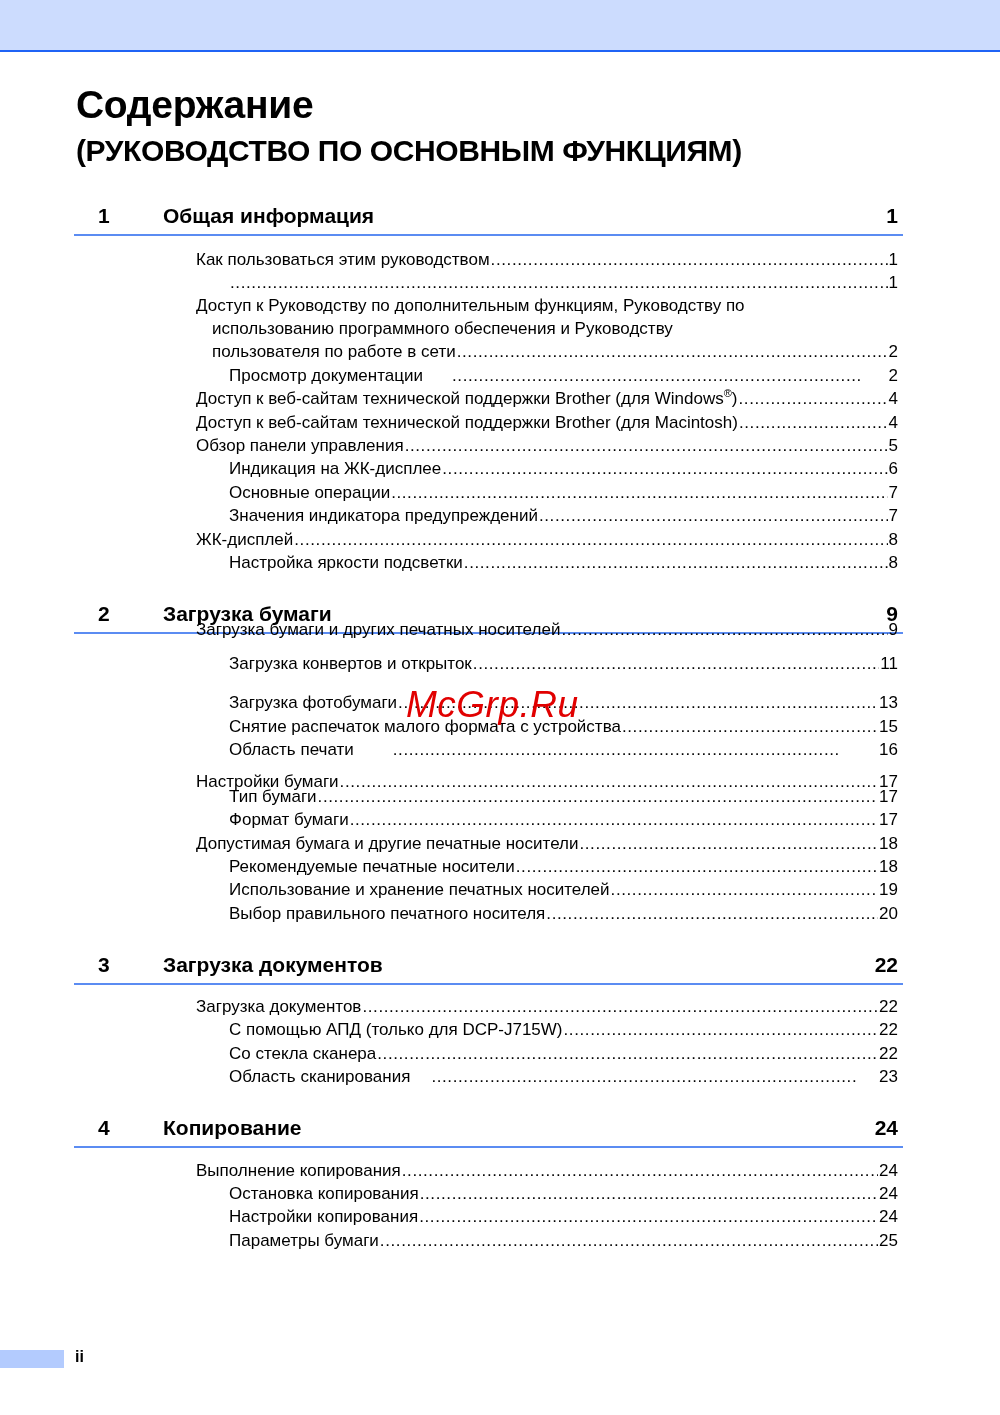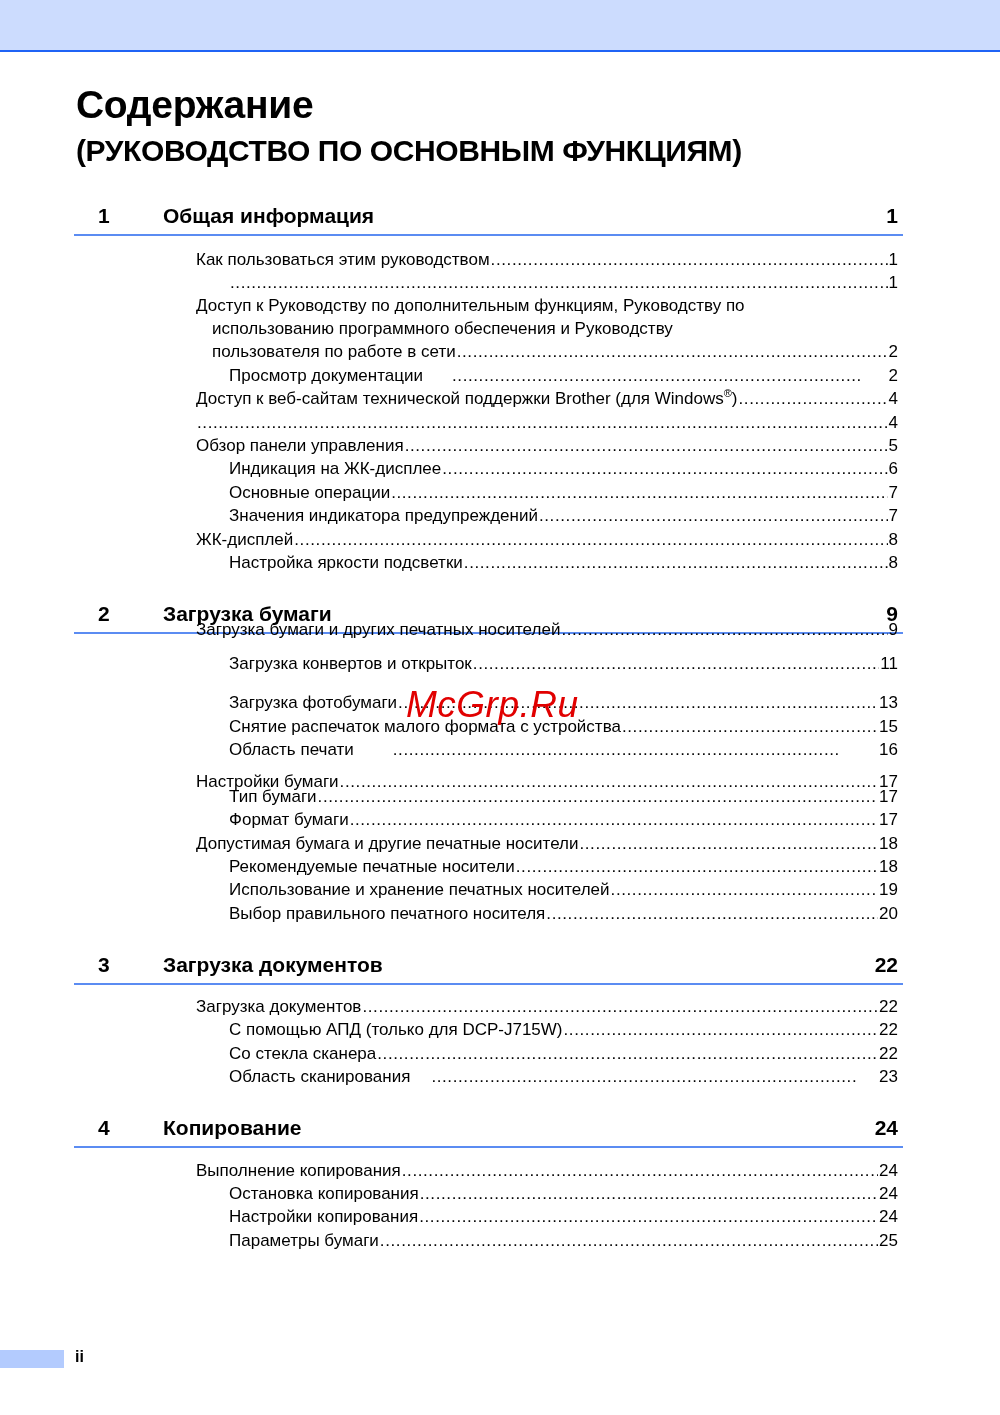--- a/index.html
+++ b/index.html
@@ -65,20 +65,21 @@
     <span class="etext">Просмотр документации</span>
     <span class="dots"></span>
     <span class="epage">2</span>
   </div>
 <div class="entry l1" style="top:387px;">
     <span class="etext"><span>Доступ к веб-сайтам технической поддержки Brother (для Windows</span><sup>®</sup><span>)</span></span>
     <span class="dots"></span>
     <span class="epage">4</span>
   </div>
 <div class="entry l1" style="top:411px;">
+    <span class="etext">Доступ к веб-сайтам технической поддержки Brother (для Macintosh)</span>
     <span class="dots"></span>
     <span class="epage">4</span>
   </div>
 <div class="entry l1" style="top:434px;">
     <span class="etext">Обзор панели управления</span>
     <span class="dots"></span>
     <span class="epage">5</span>
   </div>
 <div class="entry l2" style="top:457px;">
     <span class="etext">Индикация на ЖК-дисплее</span>

